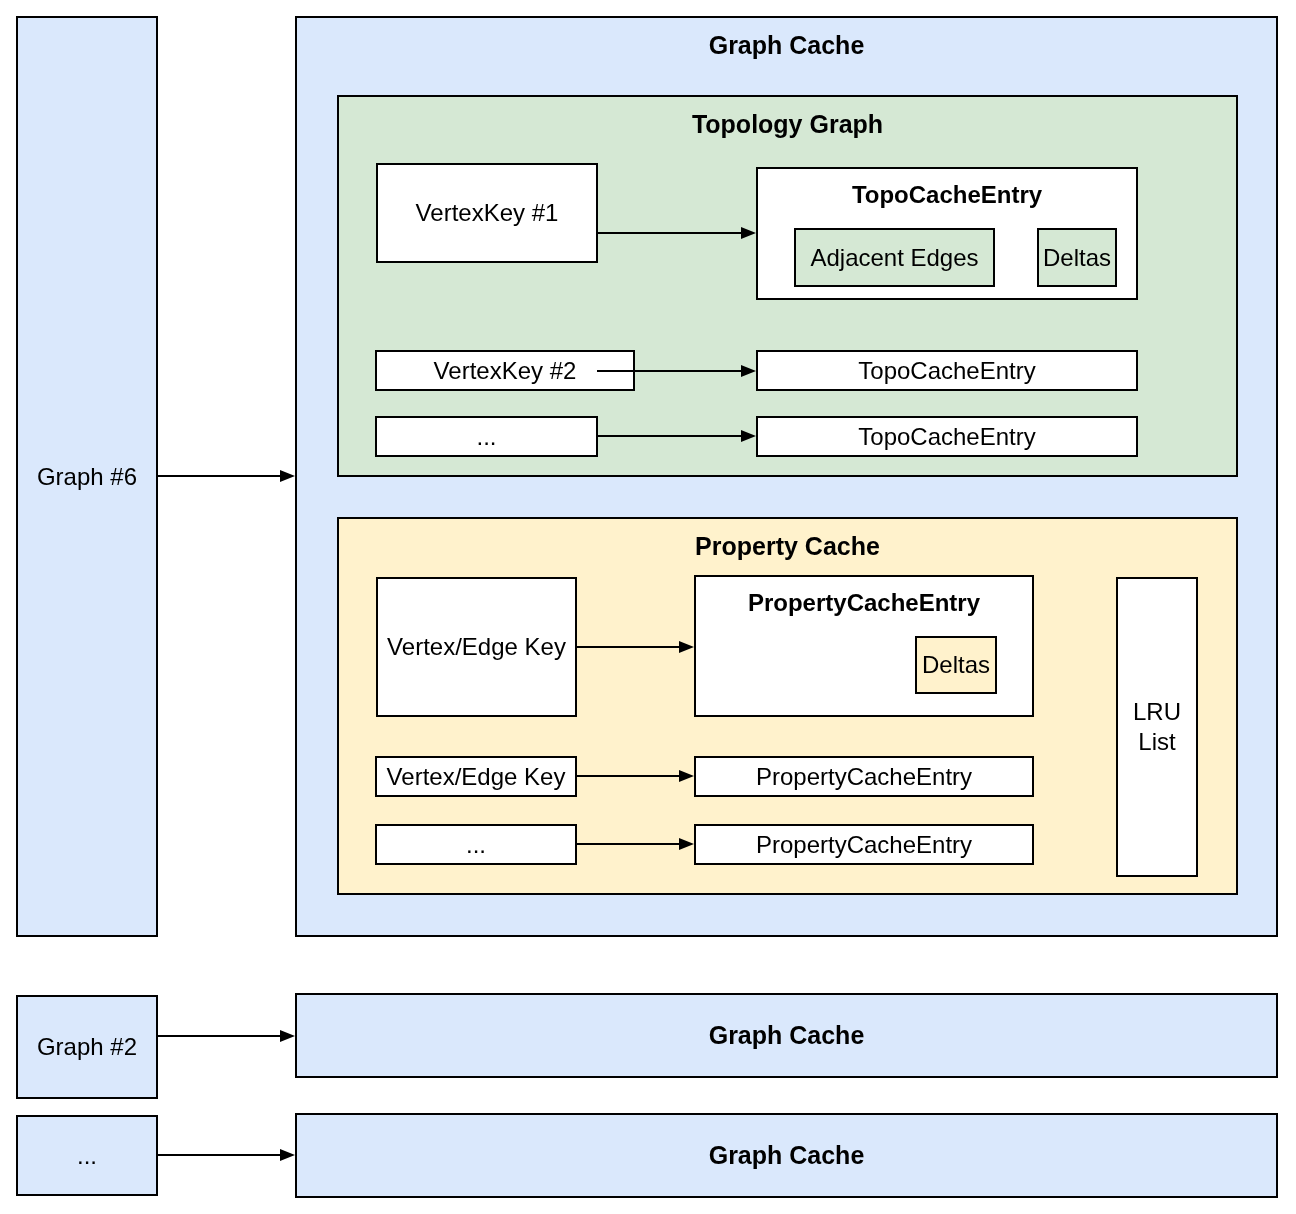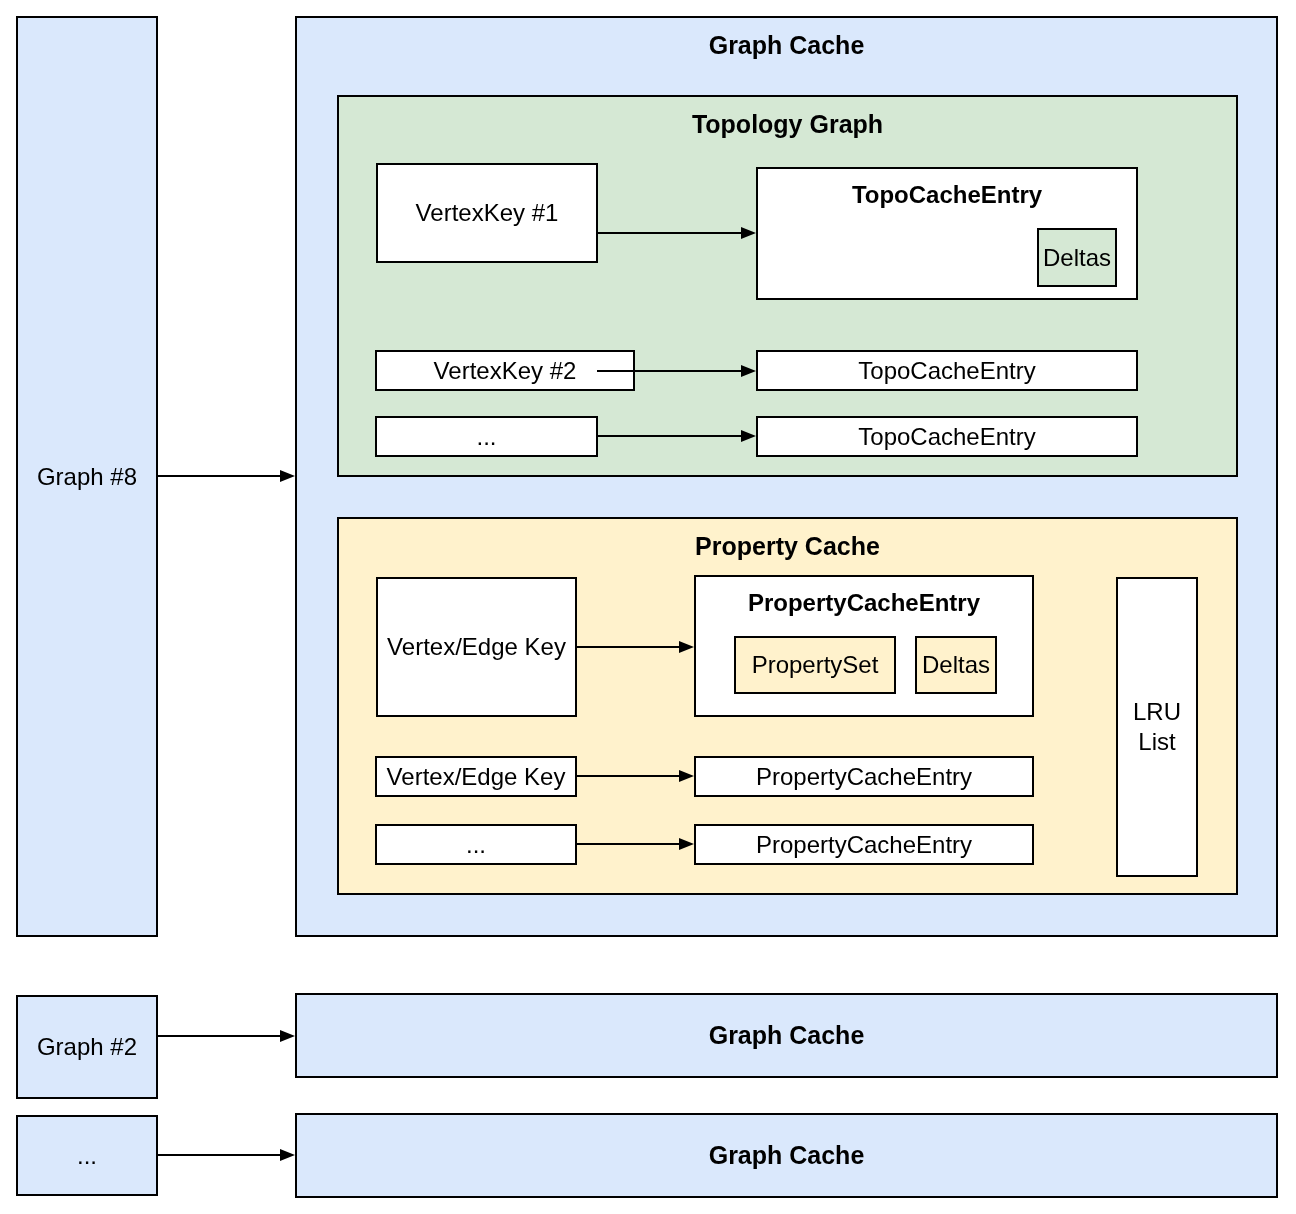--- a/index.html
+++ b/index.html
@@ -53,37 +53,40 @@
     border-bottom: 6px solid transparent;
     border-left: 15px solid #000000;
   }
 </style>
 </head>
 <body>
 
 <div class="canvas">
 
   <div class="box blue center" style="left:16px; top:16px; width:142px; height:921px;">
-    <span class="label">Graph #8</span>
+    <span class="label">Graph #6</span>
   </div>
 
   <div class="box blue" style="left:295px; top:16px; width:983px; height:921px;">
     <div class="title">Graph Cache</div>
   </div>
 
   <div class="box green" style="left:337px; top:95px; width:901px; height:382px;">
     <div class="title">Topology Graph</div>
   </div>
 
   <div class="box white center" style="left:376px; top:163px; width:222px; height:100px;">
     <span class="label">VertexKey #1</span>
   </div>
 
   <div class="box white" style="left:756px; top:167px; width:382px; height:133px;">
     <div class="entry-title">TopoCacheEntry</div>
+  </div>
+  <div class="box green center" style="left:794px; top:228px; width:201px; height:59px;">
+    <span class="label">Adjacent Edges</span>
   </div>
   <div class="box green center" style="left:1037px; top:228px; width:80px; height:59px;">
     <span class="label">Deltas</span>
   </div>
 
   <div class="box white center" style="left:375px; top:350px; width:260px; height:41px;">
     <span class="label">VertexKey #2</span>
   </div>
   <div class="box white center" style="left:756px; top:350px; width:382px; height:41px;">
     <span class="label">TopoCacheEntry</span>
@@ -99,23 +102,20 @@
   <div class="box yellow" style="left:337px; top:517px; width:901px; height:378px;">
     <div class="title">Property Cache</div>
   </div>
 
   <div class="box white center" style="left:376px; top:577px; width:201px; height:140px;">
     <span class="label">Vertex/Edge Key</span>
   </div>
 
   <div class="box white" style="left:694px; top:575px; width:340px; height:142px;">
     <div class="entry-title">PropertyCacheEntry</div>
-  </div>
-  <div class="box yellow center" style="left:734px; top:636px; width:162px; height:58px;">
-    <span class="label">PropertySet</span>
   </div>
   <div class="box yellow center" style="left:915px; top:636px; width:82px; height:58px;">
     <span class="label">Deltas</span>
   </div>
 
   <div class="box white center" style="left:375px; top:756px; width:202px; height:41px;">
     <span class="label">Vertex/Edge Key</span>
   </div>
   <div class="box white center" style="left:694px; top:756px; width:340px; height:41px;">
     <span class="label">PropertyCacheEntry</span>

